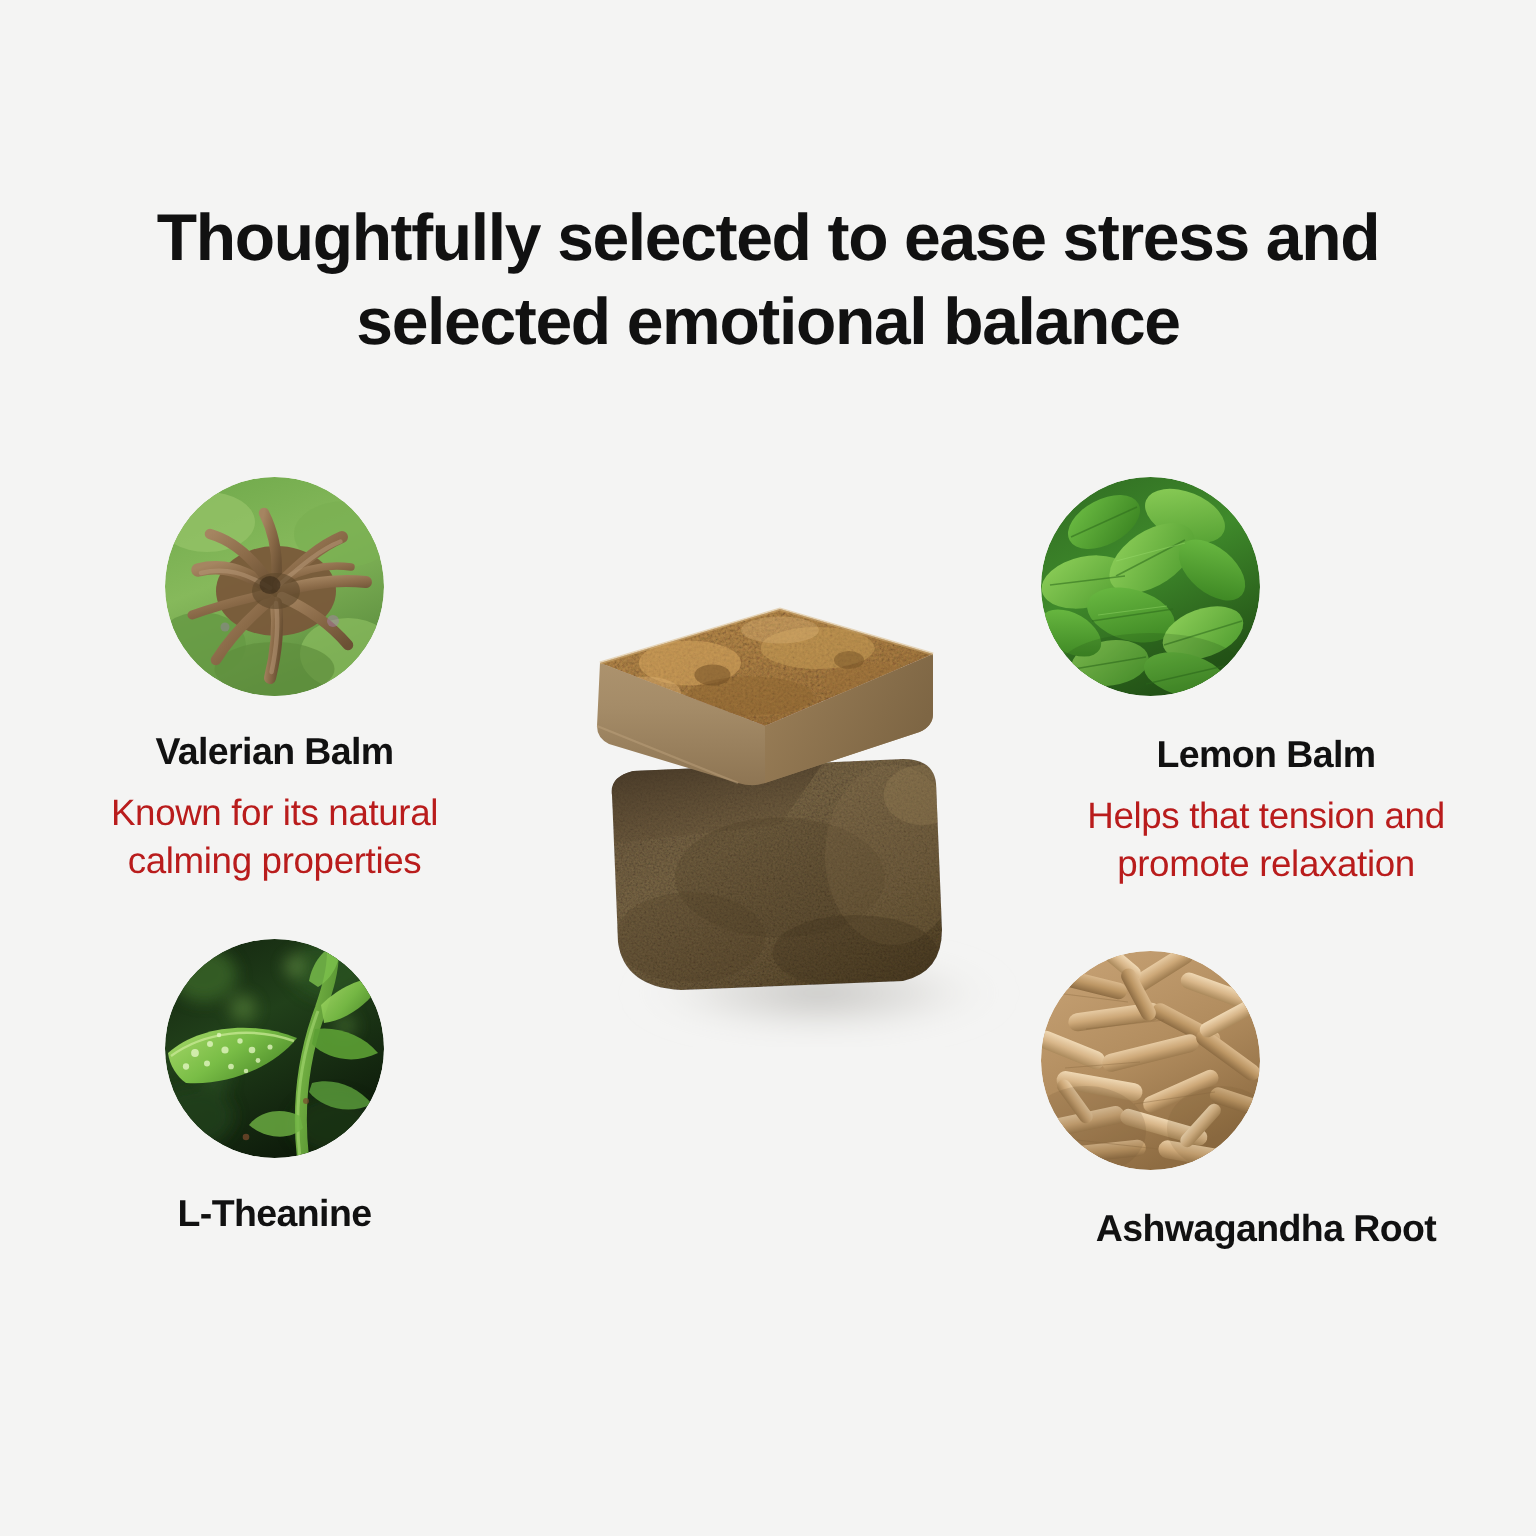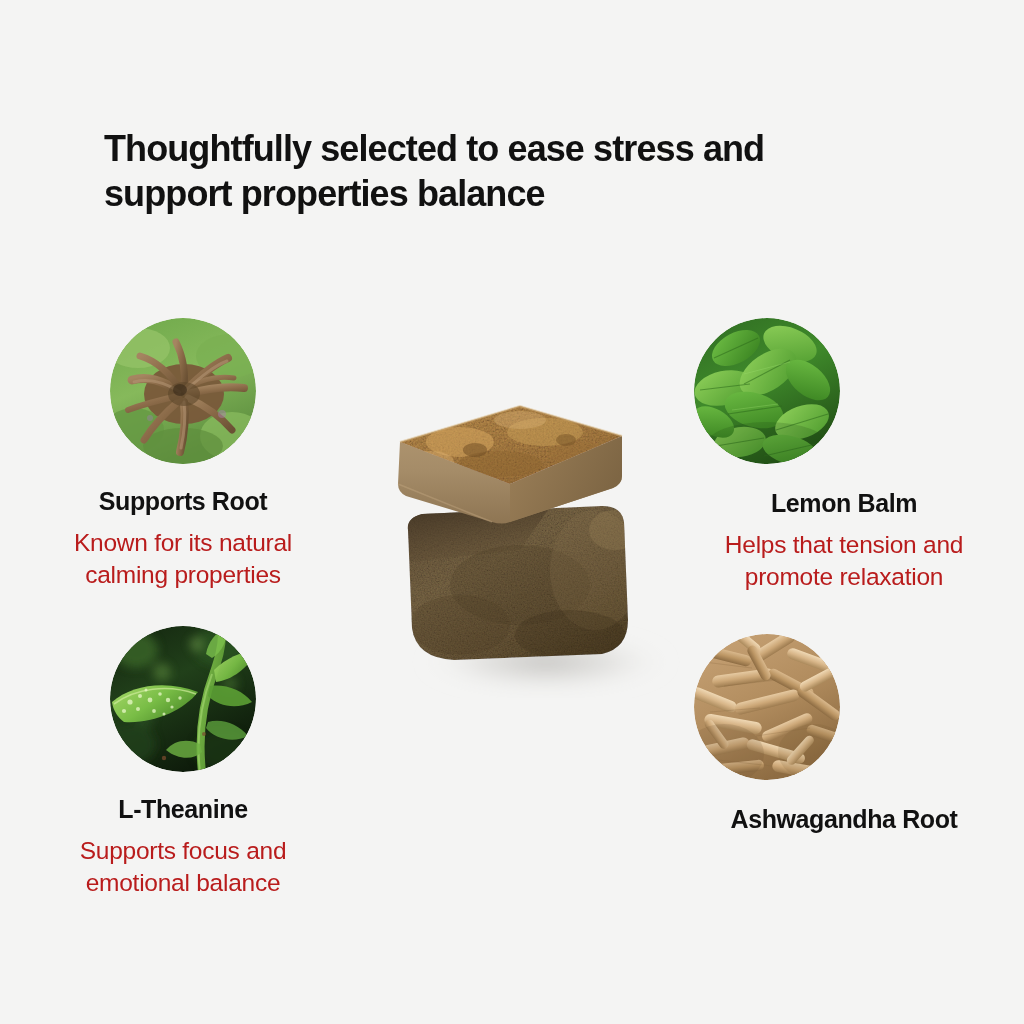--- a/index.html
+++ b/index.html
@@ -21,21 +21,22 @@
     width: 1024px;
     height: 1024px;
   }
 
   
   .headline {
     position: absolute;
     left: 0;
     top: 102px;
     width: 1024px;
-    font-size: 36px;
+    text-align: center;
+    font-size: 44px;
     line-height: 1.26;
     font-weight: 700;
     letter-spacing: -0.9px;
     color: #111111;
     padding: 0 104px;
     box-sizing: border-box;
   }
   .headline .line { display: block; }
 
   
@@ -91,21 +92,21 @@
   }
   .product svg { display: block; width: 100%; height: 100%; }
 </style>
 </head>
 <body>
 
 <div class="stage">
 
   <h1 class="headline">
     <span class="line">Thoughtfully selected to ease stress and</span>
-    <span class="line">support properties balance</span>
+    <span class="line">selected emotional balance</span>
   </h1>
 
   <div class="product">
     <svg viewBox="0 0 340 340" xmlns="http://www.w3.org/2000/svg">
       <defs>
         <radialGradient id="shadowGrad" cx="50%" cy="50%" r="50%">
           <stop offset="0%" stop-color="#9c9a96" stop-opacity="0.55"></stop>
           <stop offset="55%" stop-color="#b4b2ad" stop-opacity="0.26"></stop>
           <stop offset="100%" stop-color="#f4f4f3" stop-opacity="0"></stop>
         </radialGradient>
@@ -238,21 +239,21 @@
             <path d="M76 72 C92 58 104 48 117 43" stroke-width="3"></path>
             <path d="M74 84 C76 100 74 116 71 130" stroke-width="3"></path>
           </g>
           <ellipse cx="74" cy="76" rx="16" ry="12" fill="#5e472c" opacity="0.6"></ellipse>
           <ellipse cx="70" cy="72" rx="7" ry="6" fill="#3f2f1c" opacity="0.7"></ellipse>
           <circle cx="112" cy="96" r="4" fill="#a87fa8" opacity="0.5"></circle>
           <circle cx="40" cy="100" r="3" fill="#9c7ea8" opacity="0.45"></circle>
         </g>
       </svg>
     </div>
-    <div class="ing-name">Supports Root</div>
+    <div class="ing-name">Valerian Balm</div>
     <div class="ing-desc">Known for its natural calming properties</div>
   </div>
 
   <div class="ingredient ing-right ing-tr">
     <div class="circle">
       <svg viewBox="0 0 146 146" xmlns="http://www.w3.org/2000/svg">
         <defs>
           <clipPath id="lclip">
               <circle cx="73" cy="73" r="73"></circle>
             </clipPath>
@@ -367,21 +368,20 @@
           <path d="M100 60 C116 58 132 64 142 76 C126 84 108 80 98 70 Z" fill="#5ca034" opacity="0.9"></path>
           <path d="M98 96 C112 92 128 98 138 110 C122 118 104 112 96 102 Z" fill="#58993a" opacity="0.85"></path>
           <path d="M90 118 C78 112 64 114 56 124 C68 134 84 134 92 126 Z" fill="#6fb344" opacity="0.8"></path>
           <path d="M96 28 C98 16 106 6 116 2 C118 14 112 26 102 32 Z" fill="#7cc04c" opacity="0.8"></path>
           <circle cx="54" cy="132" r="2.2" fill="#7a4a2e" opacity="0.75"></circle>
           <circle cx="94" cy="108" r="2" fill="#7a4a2e" opacity="0.7"></circle>
         </g>
       </svg>
     </div>
     <div class="ing-name">L-Theanine</div>
-    <div class="ing-desc">Supports focus and emotional balance</div>
   </div>
 
   <div class="ingredient ing-right ing-br">
     <div class="circle">
       <svg viewBox="0 0 146 146" xmlns="http://www.w3.org/2000/svg">
         <defs>
           <clipPath id="aclip">
               <circle cx="73" cy="73" r="73"></circle>
             </clipPath>
           <linearGradient id="abg" x1="0" y1="0" x2="0.5" y2="1">

